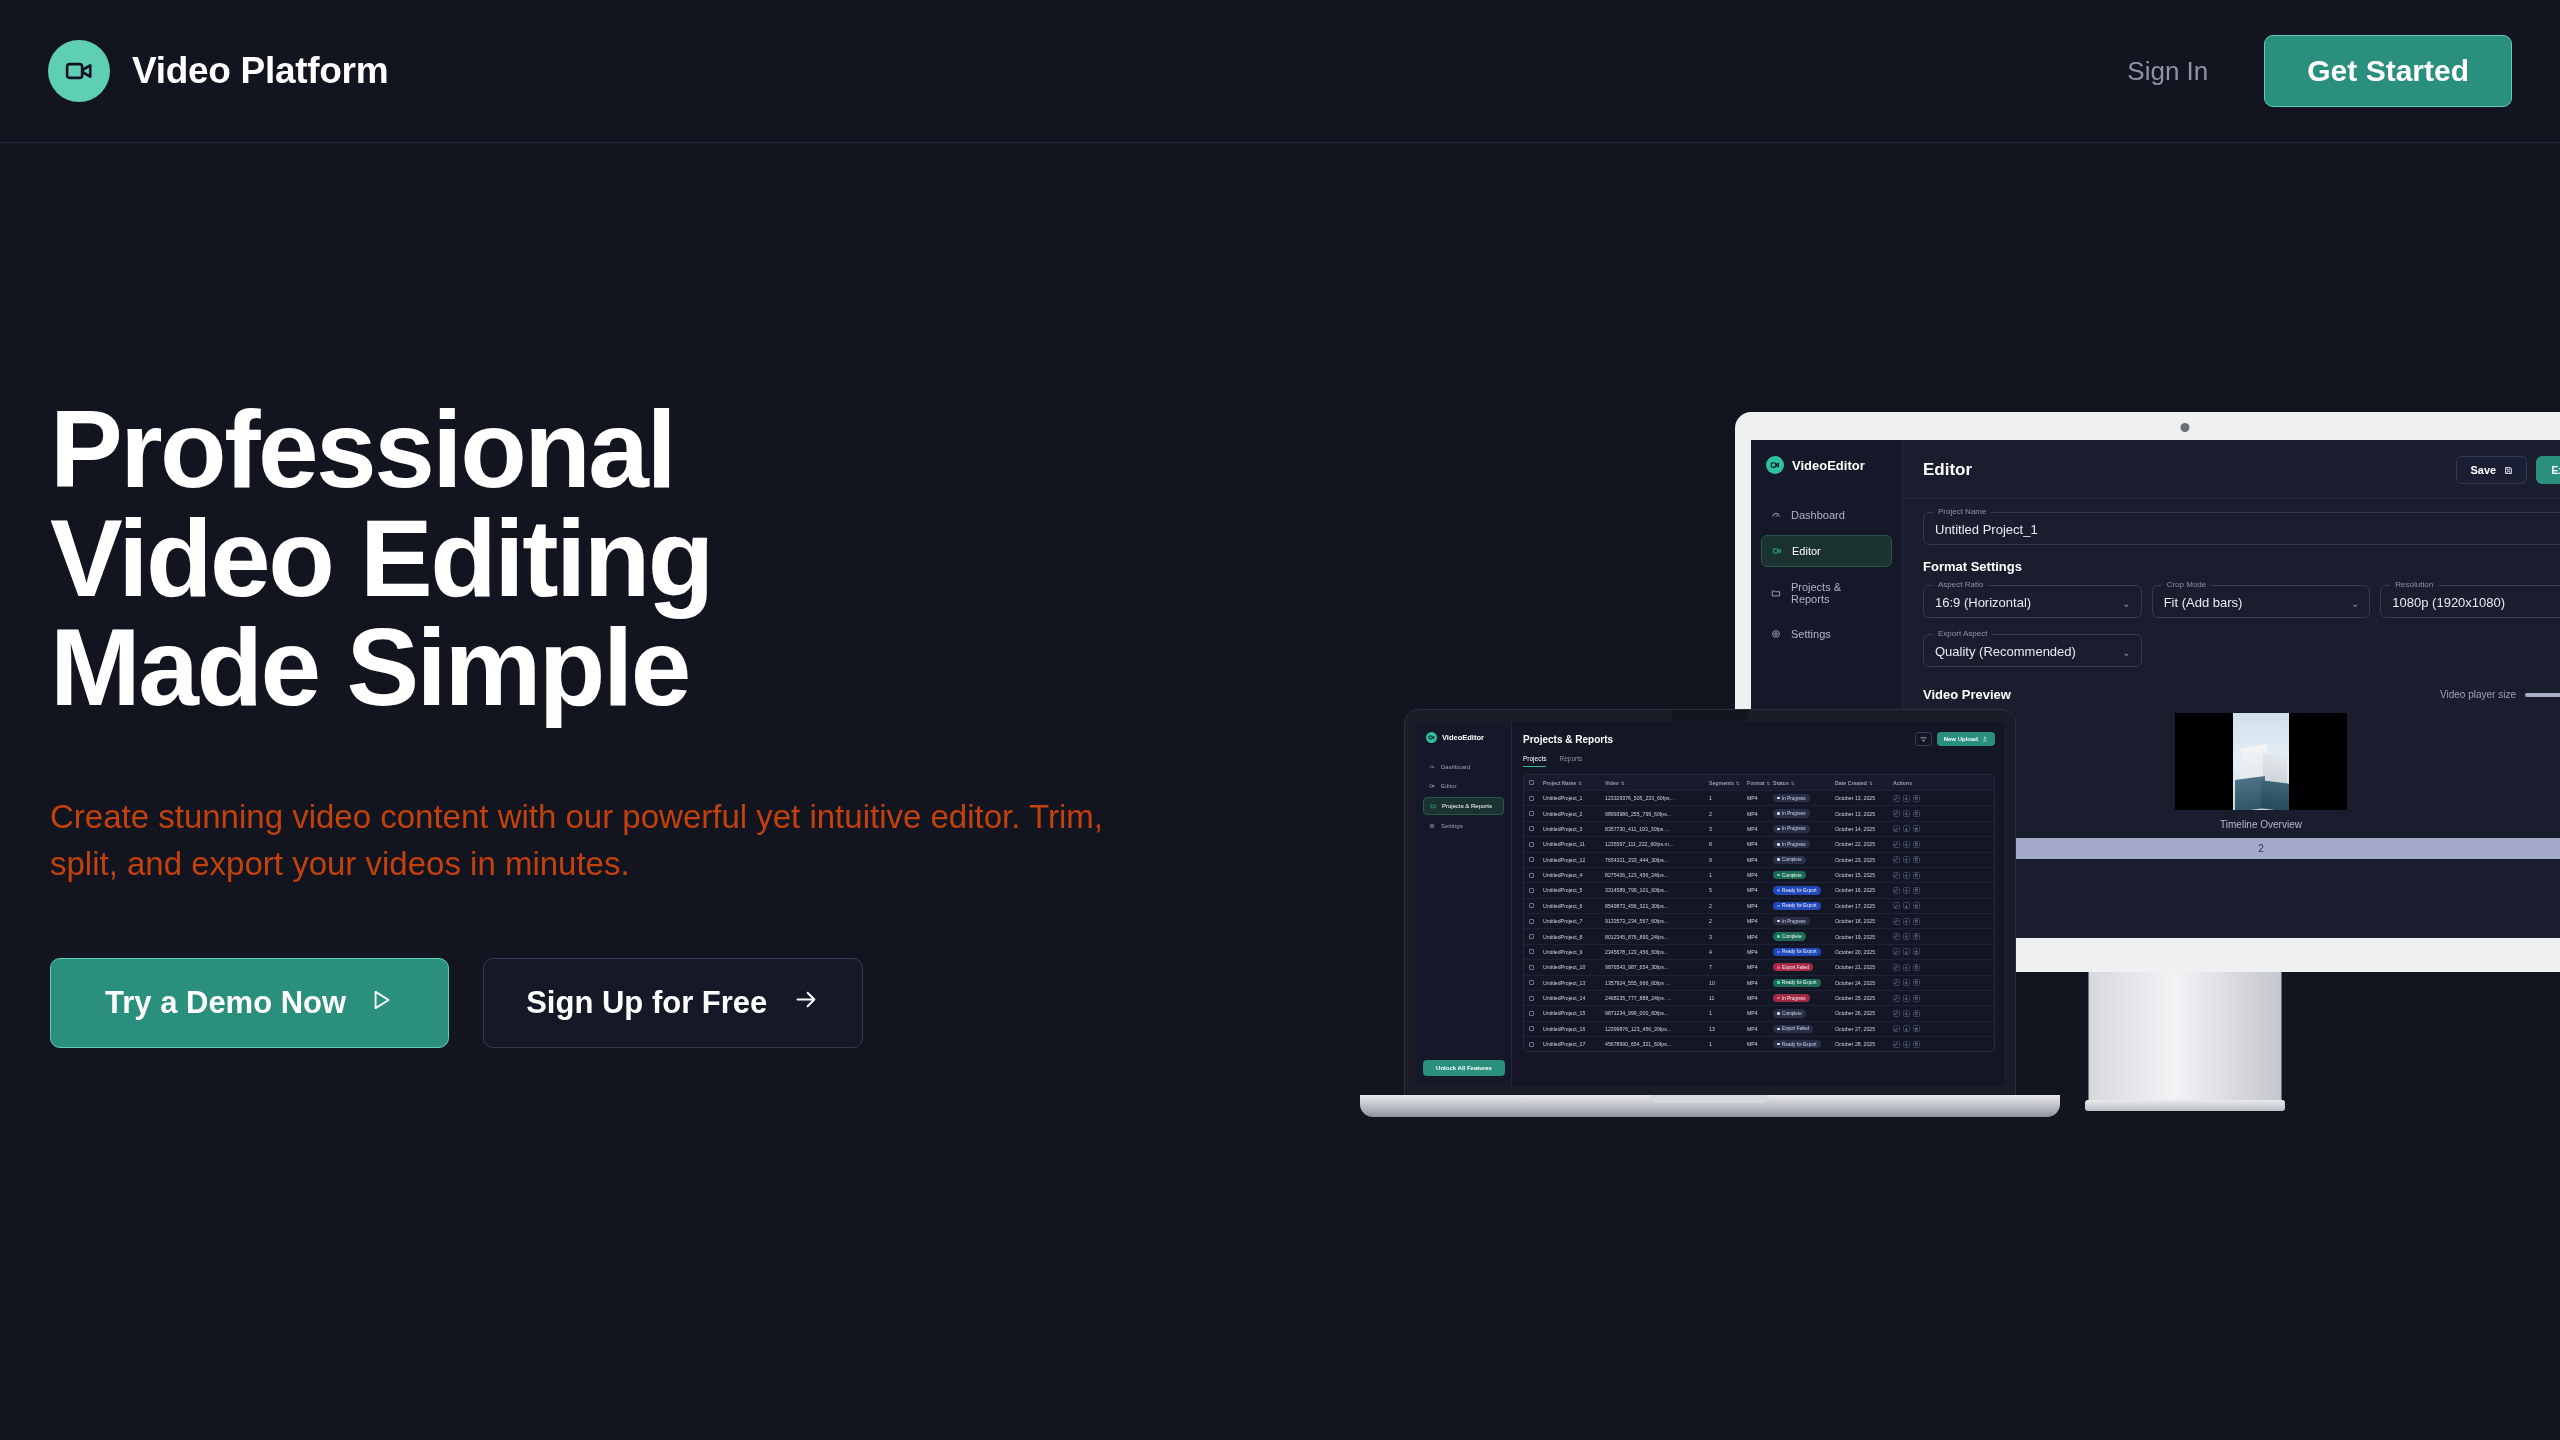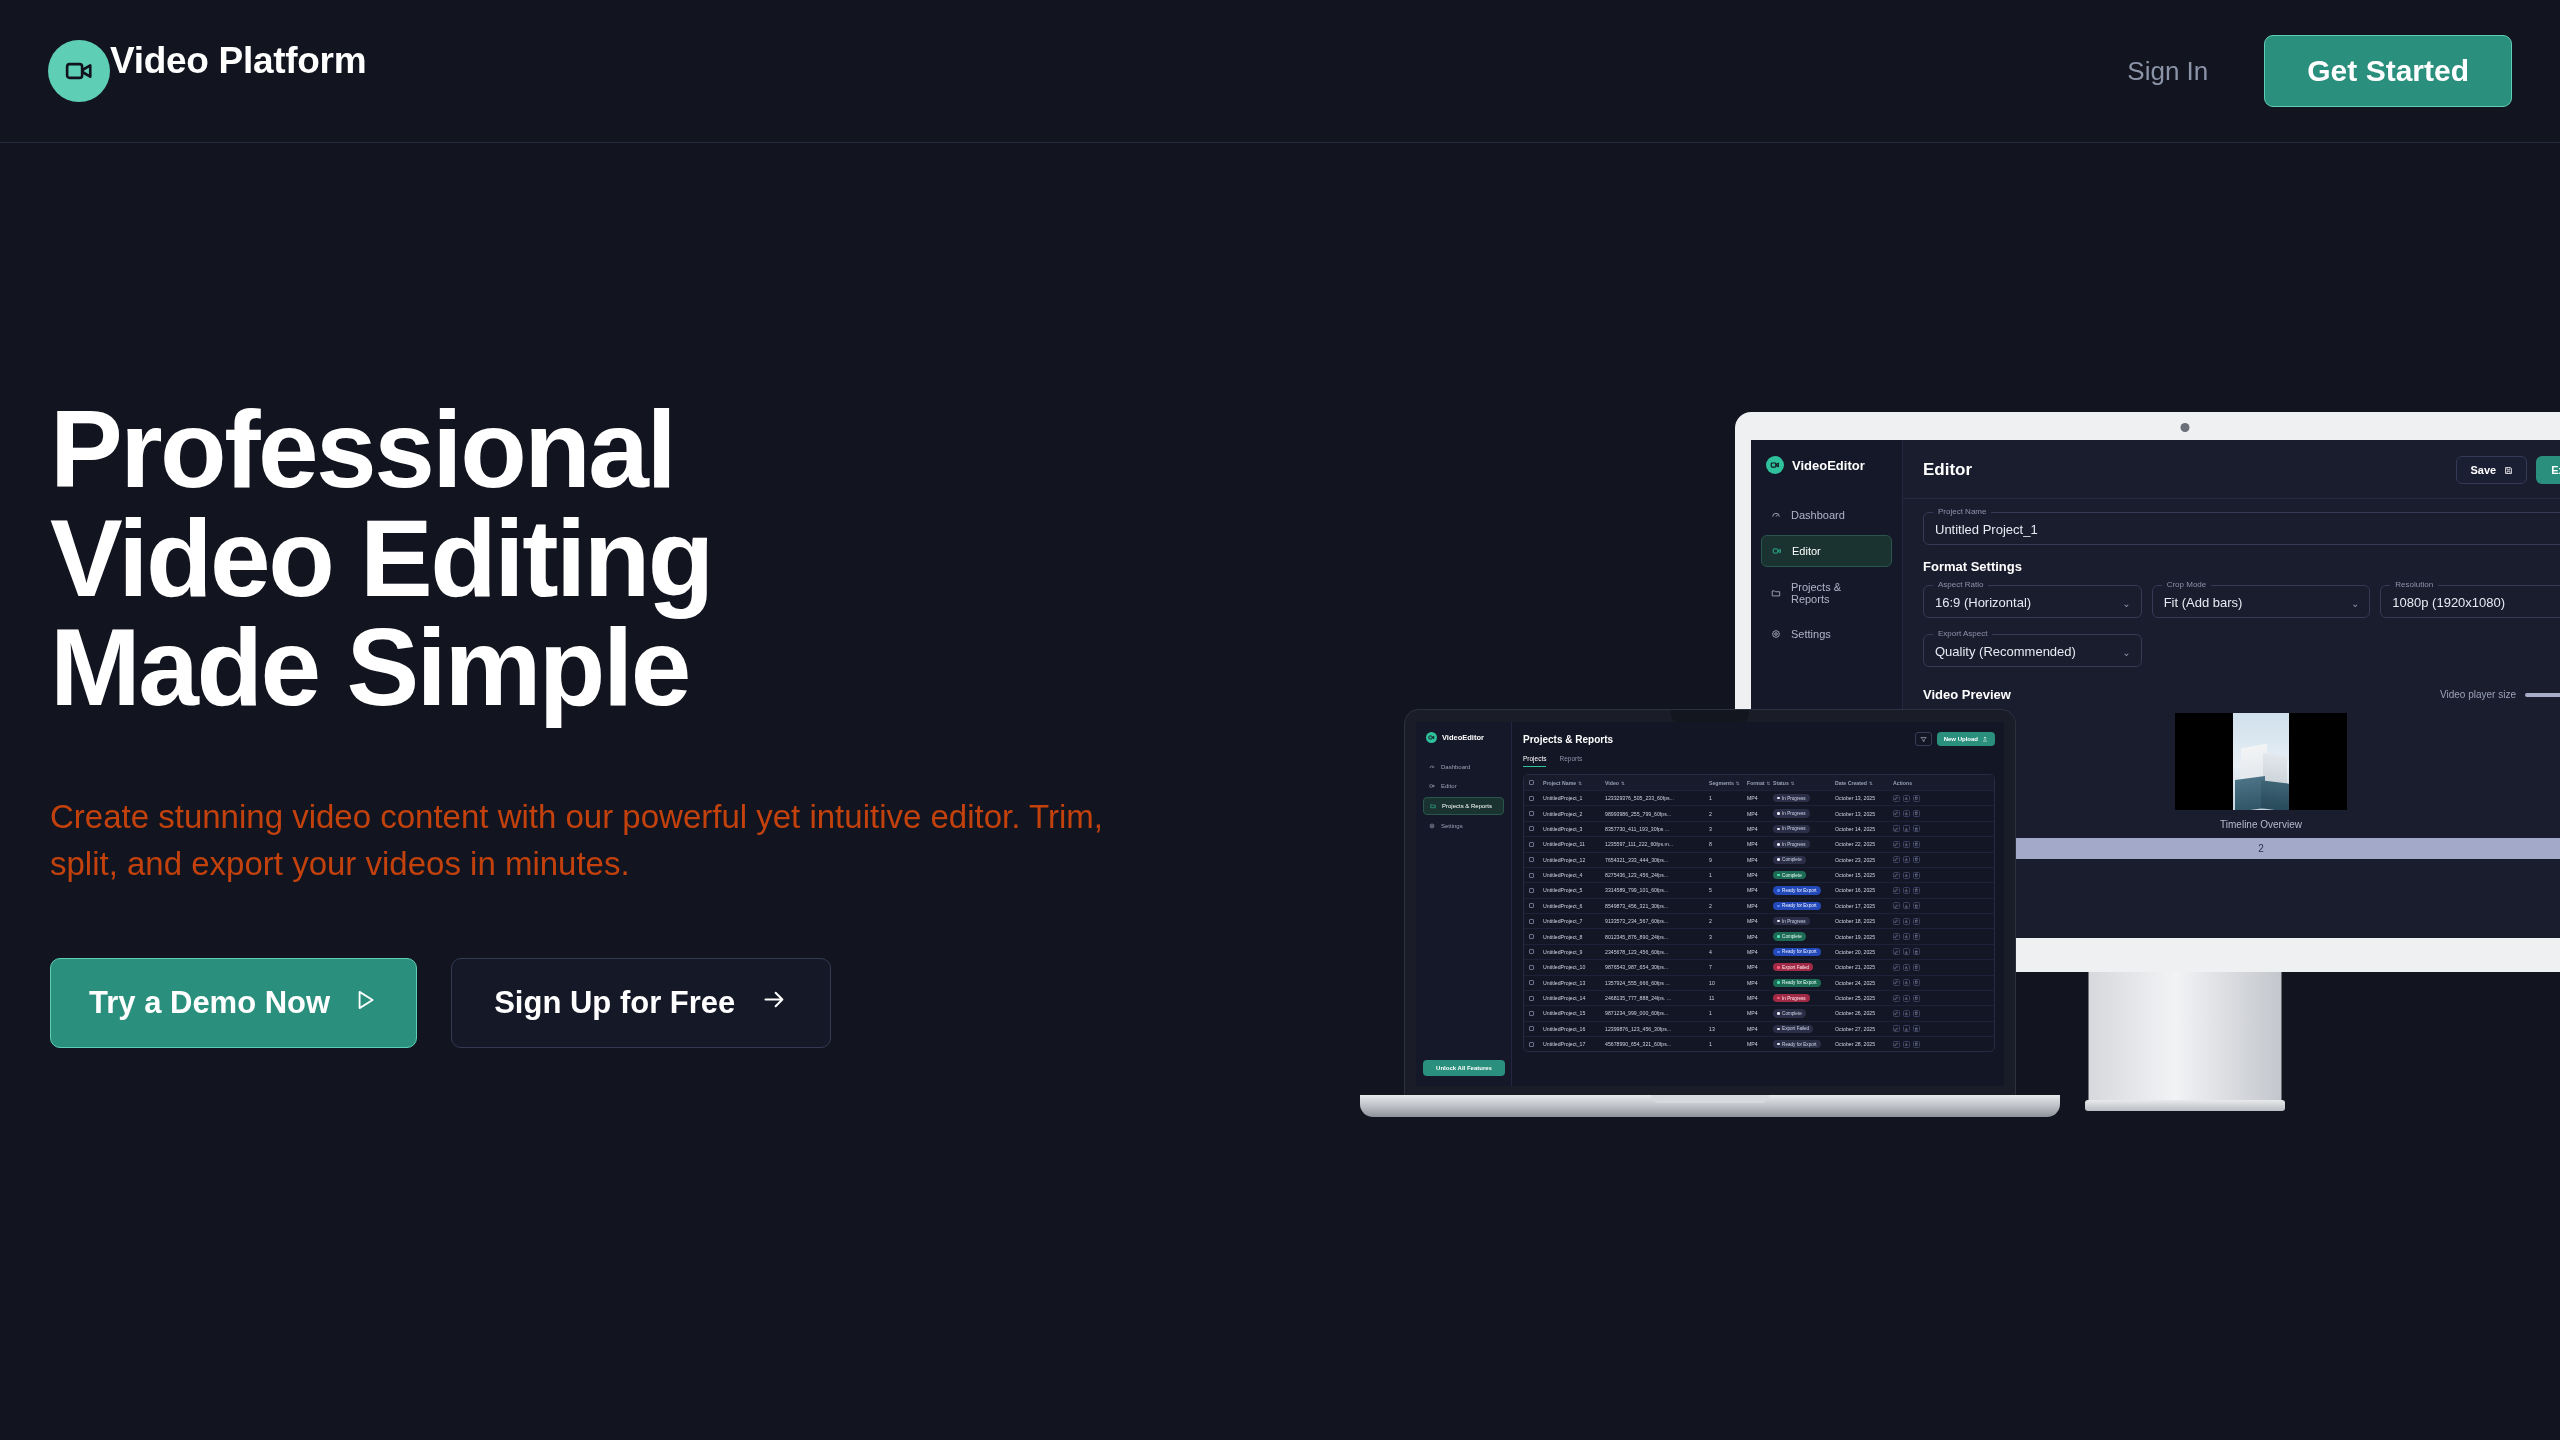--- a/index.html
+++ b/index.html
@@ -12,21 +12,21 @@
   }
   .page { position: relative; width: 2560px; height: 1440px; background: #12141f; }
 
   
   .header {
     position: absolute; top: 0; left: 0; width: 2560px; height: 143px;
     border-bottom: 1px solid #262a3d;
     display: flex; align-items: center; justify-content: space-between;
     padding: 0 48px;
   }
-  .brand { display: flex; }
+  .brand { display: flex; align-items: center; gap: 22px; }
   .brand-logo {
     width: 62px; height: 62px; border-radius: 50%;
     background: #5ecfb4; display: flex; align-items: center; justify-content: center;
     flex: 0 0 auto;
   }
   .brand-name { font-size: 37px; font-weight: bold; color: #ffffff; letter-spacing: -0.3px; }
   .header-right { display: flex; align-items: center; gap: 56px; }
   .signin { font-size: 26px; color: #8b93a7; background: none; border: none;
             font-family: inherit; cursor: pointer; }
   .get-started {
@@ -42,21 +42,21 @@
     letter-spacing: -2.5px;
   }
   .hero-title span { display: block; }
   .hero-sub {
     margin-top: 72px; font-size: 33px; line-height: 1.42; color: #c2410c;
     max-width: 1075px;
   }
   .hero-actions { margin-top: 70px; display: flex; gap: 34px; }
   .btn-primary {
     background: #2a8f7c; border: 1px solid #5ecfb4; border-radius: 10px;
-    color: #fff; font-size: 31px; font-weight: bold; padding: 26px 38px;
+    color: #fff; font-size: 31px; font-weight: bold; padding: 26px 54px;
     display: flex; align-items: center; gap: 22px; font-family: inherit; cursor: pointer;
   }
   .btn-secondary {
     background: #151826; border: 1px solid #343a52; border-radius: 10px;
     color: #fff; font-size: 31px; font-weight: bold; padding: 26px 42px;
     display: flex; align-items: center; gap: 26px; font-family: inherit; cursor: pointer;
   }
 
   
   .mockups { position: absolute; left: 1360px; top: 390px; width: 1200px; height: 800px; }

